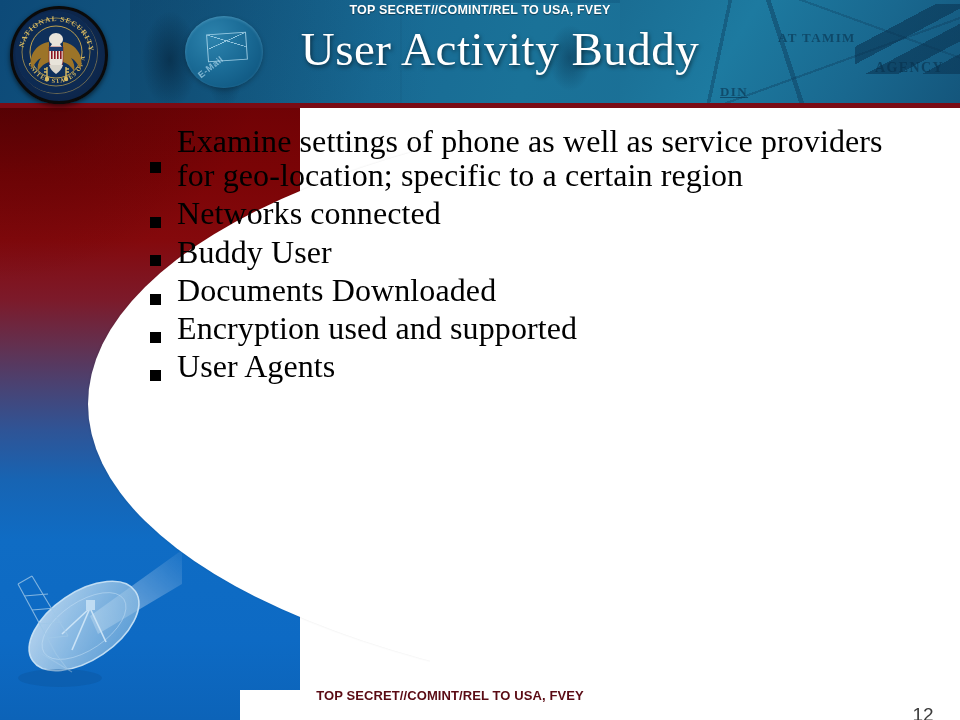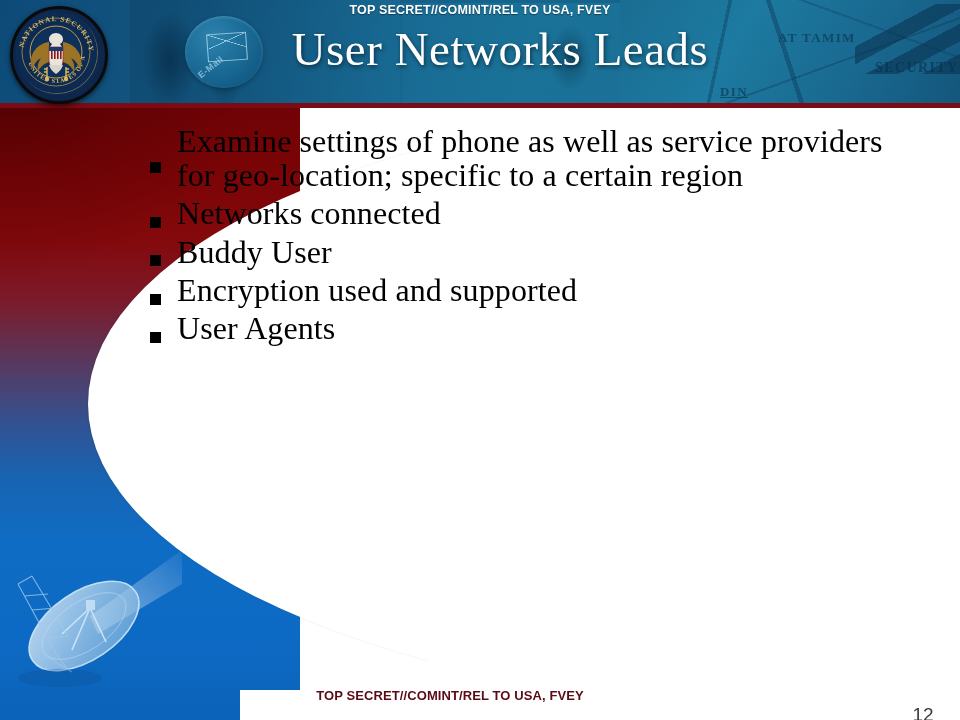--- a/index.html
+++ b/index.html
@@ -360,29 +360,29 @@
   <div class="white-fill-bottom"></div>
 
   <div class="header">
     <div class="hdr-img hdr-people"></div>
     <div class="hdr-img hdr-screens"></div>
     <div class="hdr-img hdr-map"></div>
     <div class="hdr-img hdr-map-roads"></div>
     <div class="hdr-img hdr-map-blocks"></div>
 
     <div class="maplabel ml-tamim">AT TAMIM</div>
-    <div class="maplabel ml-sulai">SECURITY</div>
+    <div class="maplabel ml-sulai">AGENCY</div>
     <div class="maplabel ml-din">DIN</div>
 
     <div class="hdr-img hdr-email-btn"></div>
     <div class="hdr-env"></div>
     <div class="hdr-emaillabel">E-Mail</div>
 
     <div class="hdr-class">TOP SECRET//COMINT/REL TO USA, FVEY</div>
-    <div class="hdr-title">User Networks Leads</div>
+    <div class="hdr-title">User Activity Buddy</div>
   </div>
   <div class="hdr-rule"></div>
 
   <div class="seal">
     <div class="ring-outer"></div>
     <svg width="86" height="86" viewBox="0 0 86 86">
       <defs>
         <path id="arcTop" d="M 10,45 A 33,33 0 0 1 76,45"></path>
         <path id="arcBot" d="M 14,45 A 29,29 0 0 0 72,45"></path>
       </defs>
@@ -437,20 +437,24 @@
       <span class="bullet-mark"></span>
       <span class="bullet-text">Networks connected</span>
     </div>
 
 
     <div class="bullet-row">
       <span class="bullet-mark"></span>
       <span class="bullet-text">Buddy User</span>
     </div>
 
+    <div class="bullet-row">
+      <span class="bullet-mark"></span>
+      <span class="bullet-text">Documents Downloaded</span>
+    </div>
 
     <div class="bullet-row">
       <span class="bullet-mark"></span>
       <span class="bullet-text">Encryption used and supported</span>
     </div>
 
     <div class="bullet-row">
       <span class="bullet-mark"></span>
       <span class="bullet-text">User Agents</span>
     </div>

